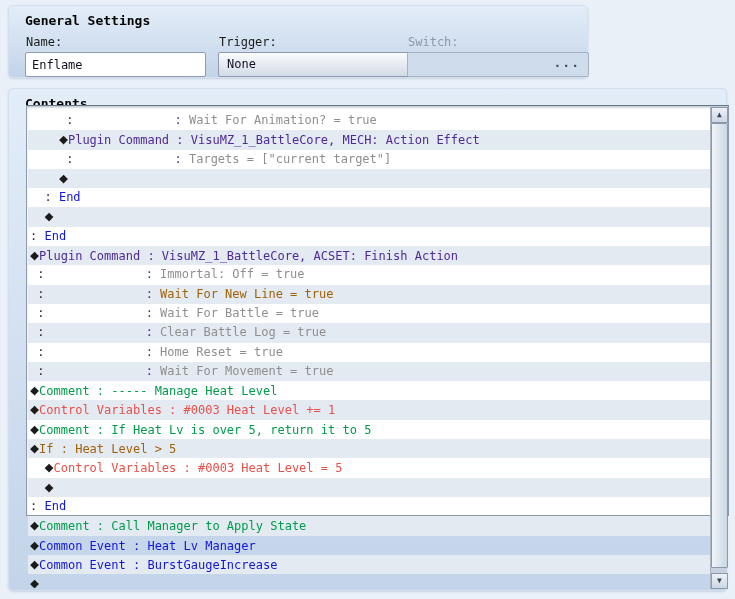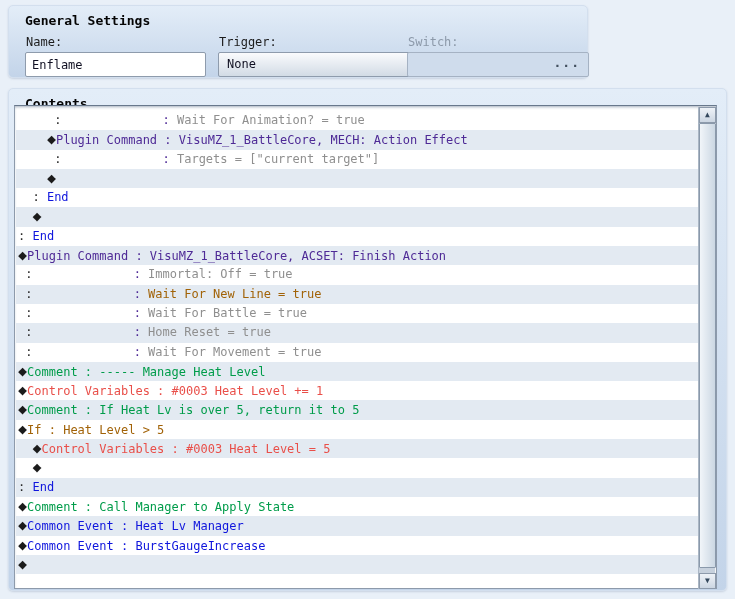--- a/index.html
+++ b/index.html
@@ -48,21 +48,21 @@
   }
   #switch-fld {
     position:absolute; left:398px; top:46px; width:182px; height:25px;
     background:#cfdcec; border:1px solid #a5b2c3; border-radius:2px;
   }
   #switch-fld .dots {
     position:absolute; right:8px; top:0; line-height:19px;
     font-size:13px; font-weight:bold; color:#43505f; letter-spacing:1px;
   }
   #listbox {
-    position:absolute; left:14px; top:105px; width:703px; height:484px;
+    position:absolute; left:26px; top:105px; width:703px; height:411px;
     background:#fff;
     border:1px solid #8d9aab; border-top-color:#68788c;
     box-shadow:inset 0 2px 3px -1px rgba(90,110,135,.55);
   }
   #rows {
     position:absolute; left:1px; top:5px; width:684px; height:477px;
     overflow:hidden;
   }
   .row {
     height:19.3px; line-height:19.3px;
@@ -119,20 +119,21 @@
       <div class="row"><span>    </span><span class="dia" style="color: rgb(27, 27, 27);">◆</span><span style="color: rgb(78, 42, 150);">Plugin Command : VisuMZ_1_BattleCore, MECH: Action Effect</span></div>
       <div class="row"><span>     </span><span style="color: rgb(42, 42, 42);">:</span><span>              </span><span style="color: rgb(78, 42, 150);">: </span><span style="color: rgb(143, 143, 143);">Targets = ["current target"]</span></div>
       <div class="row"><span>    </span><span class="dia" style="color: rgb(27, 27, 27);">◆</span></div>
       <div class="row"><span>  </span><span style="color: rgb(42, 42, 42);">: </span><span style="color: rgb(16, 22, 221);">End</span></div>
       <div class="row"><span>  </span><span class="dia" style="color: rgb(27, 27, 27);">◆</span></div>
       <div class="row"><span style="color: rgb(42, 42, 42);">: </span><span style="color: rgb(16, 22, 221);">End</span></div>
       <div class="row"><span class="dia" style="color: rgb(27, 27, 27);">◆</span><span style="color: rgb(78, 42, 150); text-align: right;">Plugin Command : VisuMZ_1_BattleCore, ACSET: Finish Action</span></div>
       <div class="row"><span> </span><span style="color: rgb(42, 42, 42);">:</span><span>              </span><span style="color: rgb(78, 42, 150);">: </span><span style="color: rgb(143, 143, 143);">Immortal: Off = true</span></div>
       <div class="row"><span> </span><span style="color: rgb(42, 42, 42);">:</span><span>              </span><span style="color: rgb(78, 42, 150);">: </span><span style="color: #a16207;">Wait For New Line = true</span></div>
       <div class="row"><span> </span><span style="color: rgb(42, 42, 42);">:</span><span>              </span><span style="color: rgb(78, 42, 150);">: </span><span style="color: rgb(143, 143, 143);">Wait For Battle = true</span></div>
+      <div class="row"><span> </span><span style="color: rgb(42, 42, 42);">:</span><span>              </span><span style="color: rgb(78, 42, 150);">: </span><span style="color: rgb(143, 143, 143);">Clear Battle Log = true</span></div>
       <div class="row"><span> </span><span style="color: rgb(42, 42, 42);">:</span><span>              </span><span style="color: rgb(78, 42, 150);">: </span><span style="color: rgb(143, 143, 143);">Home Reset = true</span></div>
       <div class="row"><span> </span><span style="color: rgb(42, 42, 42);">:</span><span>              </span><span style="color: rgb(78, 42, 150);">: </span><span style="color: rgb(143, 143, 143);">Wait For Movement = true</span></div>
       <div class="row"><span class="dia" style="color: rgb(27, 27, 27);">◆</span><span style="color: rgb(0, 156, 74);">Comment : ----- Manage Heat Level</span></div>
       <div class="row"><span class="dia" style="color: rgb(27, 27, 27);">◆</span><span style="color: rgb(233, 79, 73);">Control Variables : #0003 Heat Level += 1</span></div>
       <div class="row"><span class="dia" style="color: rgb(27, 27, 27);">◆</span><span style="color: rgb(0, 156, 74);">Comment : If Heat Lv is over 5, return it to 5</span></div>
       <div class="row"><span class="dia" style="color: rgb(27, 27, 27);">◆</span><span style="color: #a16207;">If : Heat Level &gt; 5</span></div>
       <div class="row"><span>  </span><span class="dia" style="color: rgb(27, 27, 27);">◆</span><span style="color: rgb(233, 79, 73);">Control Variables : #0003 Heat Level = 5</span></div>
       <div class="row"><span>  </span><span class="dia" style="color: rgb(27, 27, 27);">◆</span></div>
       <div class="row"><span style="color: rgb(42, 42, 42);">: </span><span style="color: rgb(16, 22, 221);">End</span></div>
       <div class="row"><span class="dia" style="color: rgb(27, 27, 27);">◆</span><span style="color: rgb(0, 156, 74);">Comment : Call Manager to Apply State</span></div>

